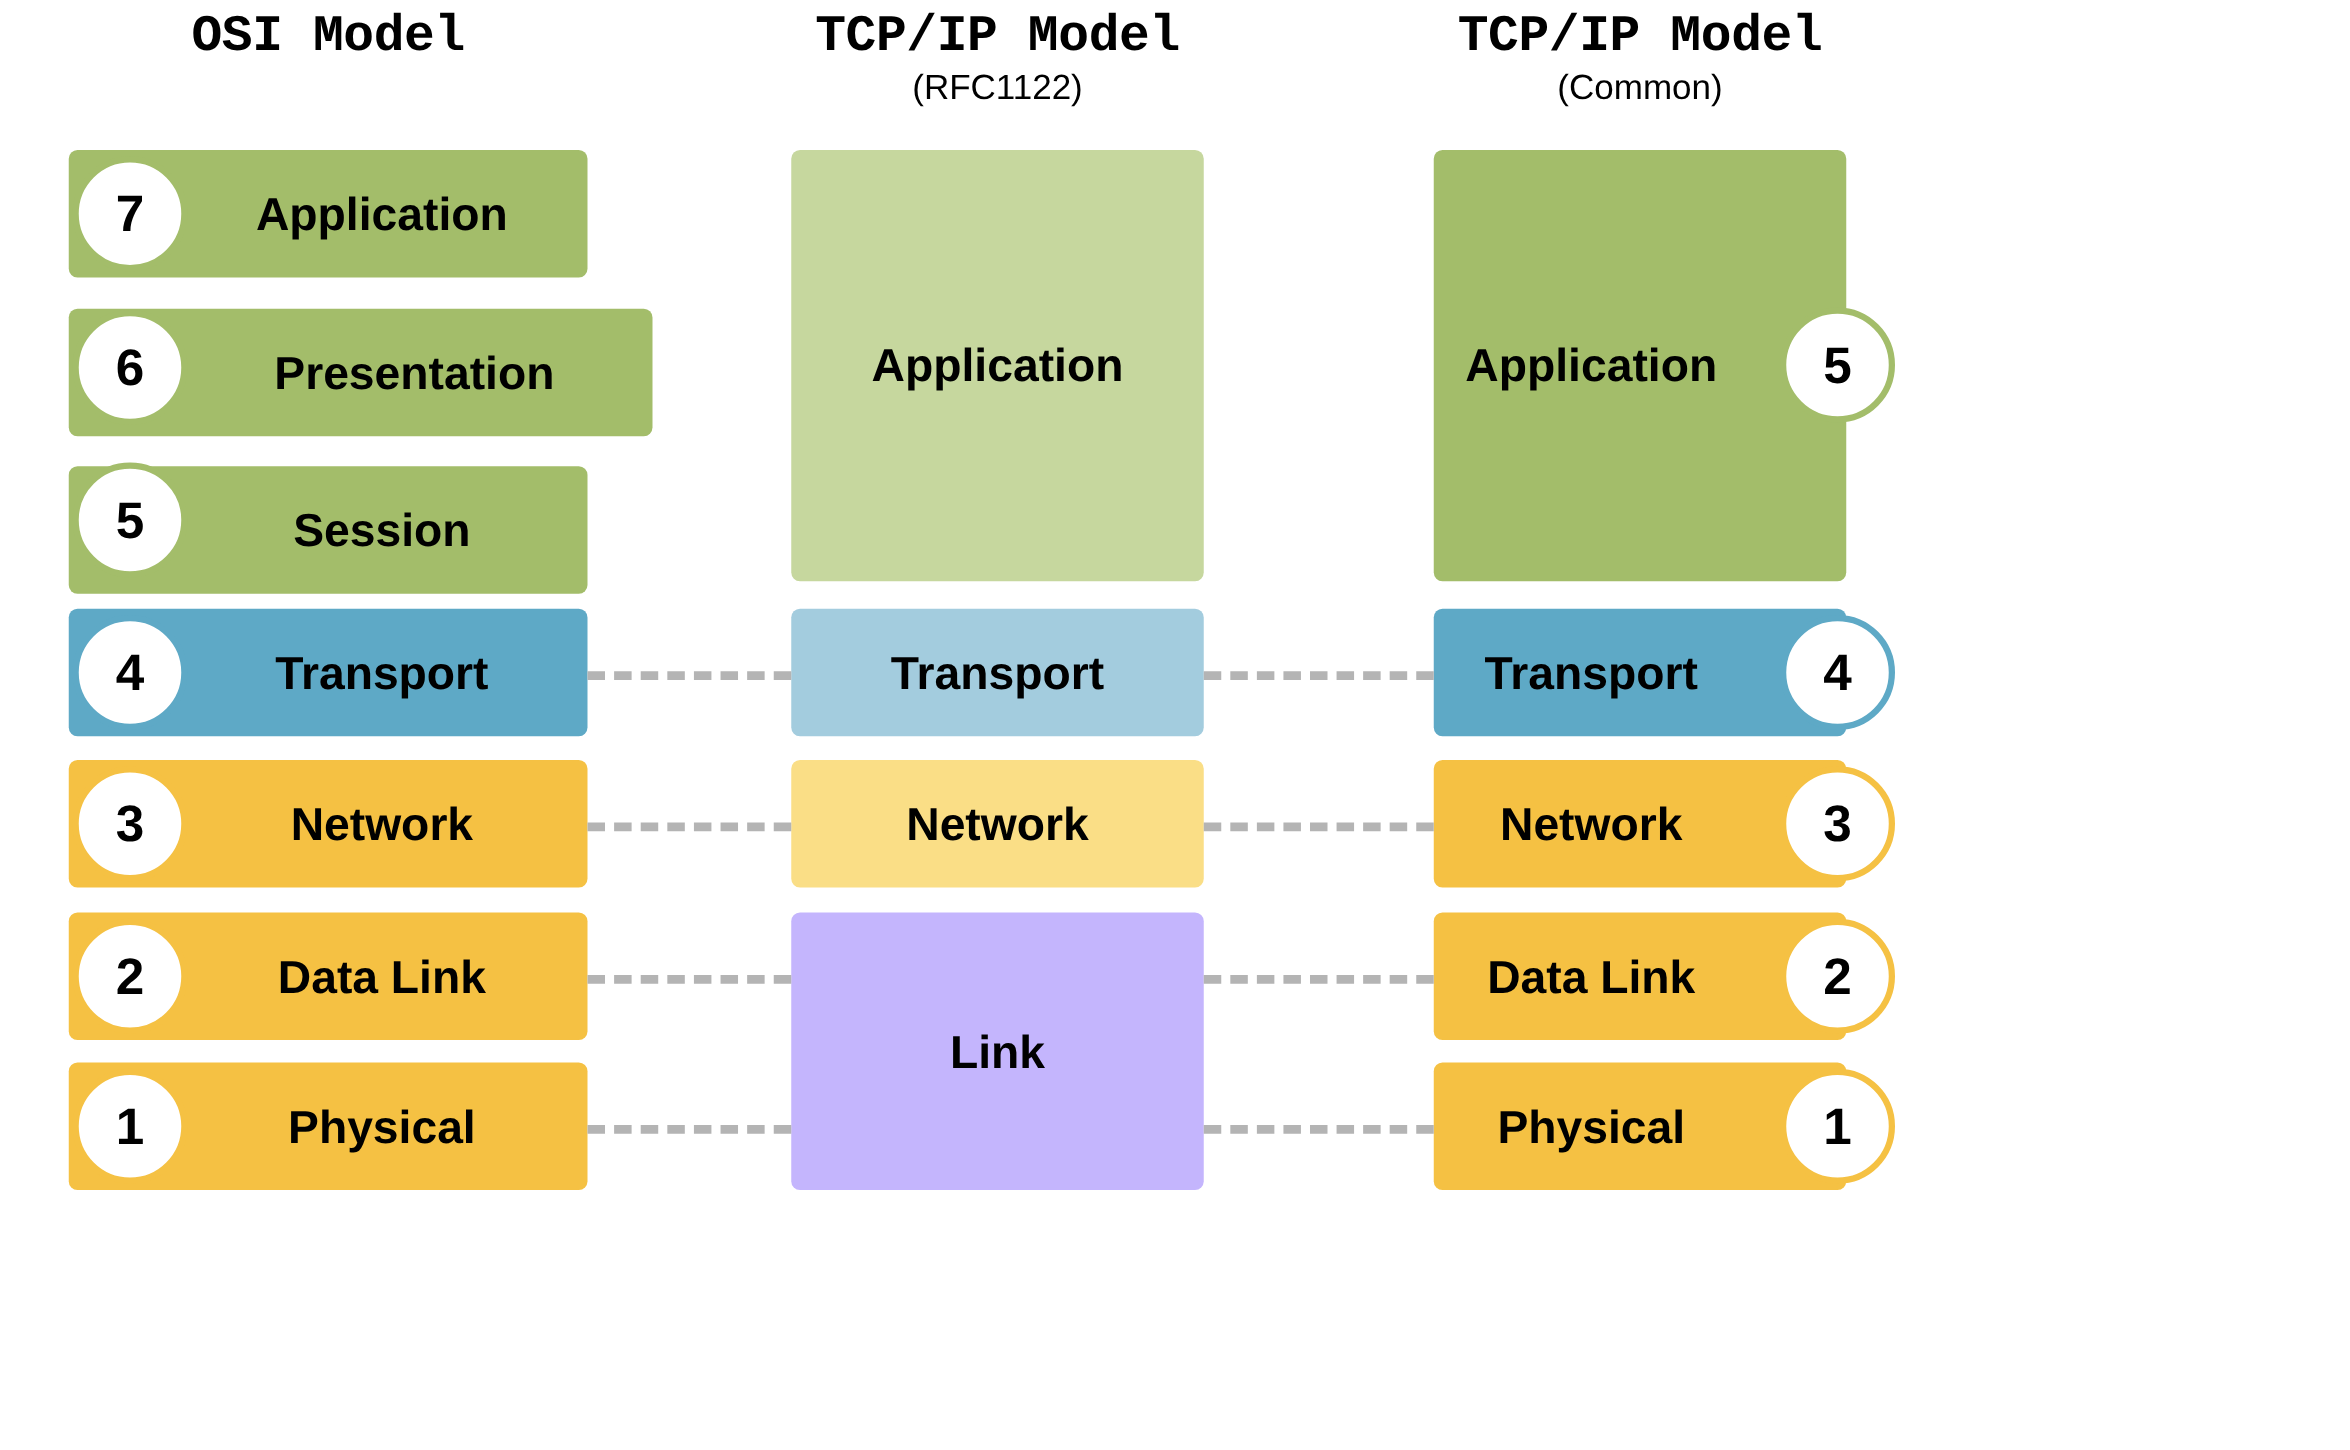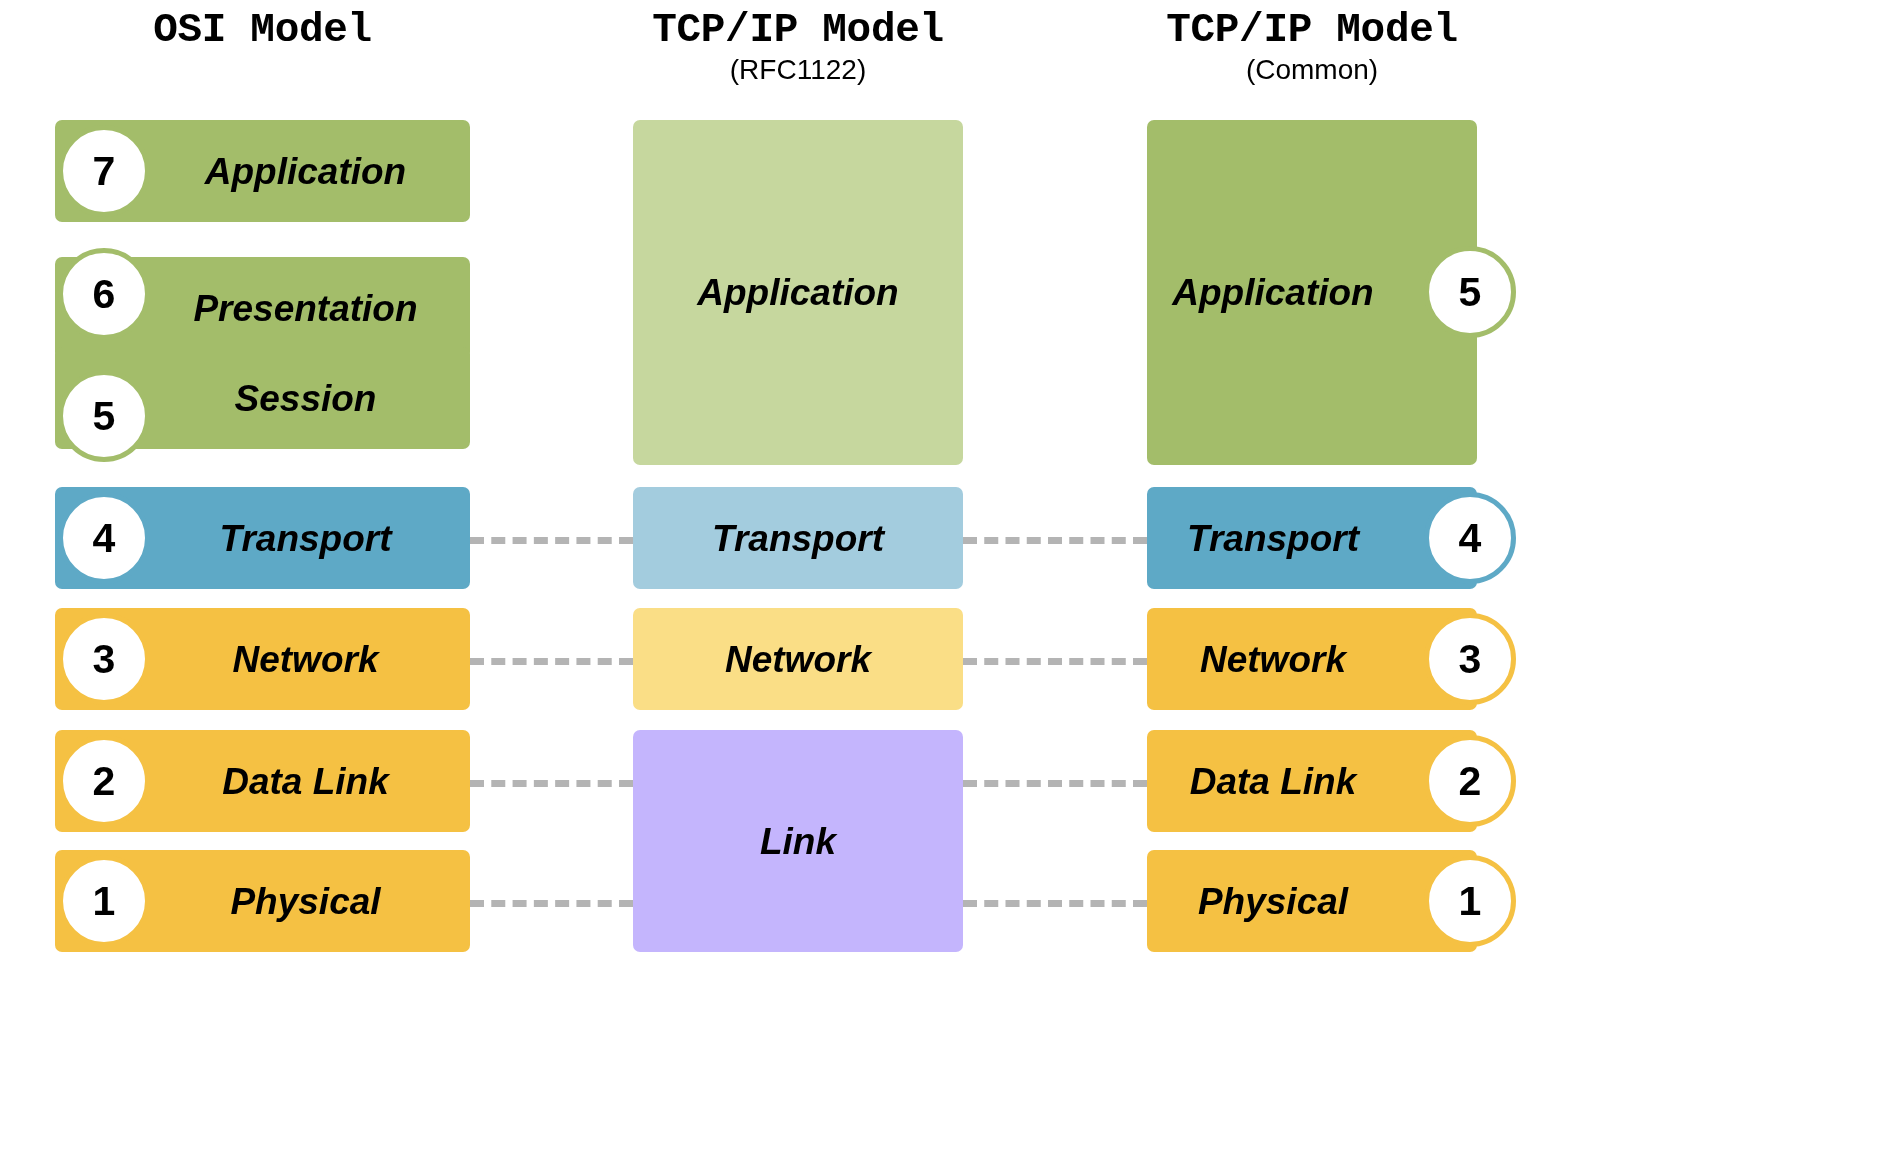--- a/index.html
+++ b/index.html
@@ -7,21 +7,21 @@
        font-family:"Liberation Sans","DejaVu Sans",sans-serif;color:#000;}
 
   .stage{position:absolute;left:0;top:0;width:1880px;height:1160px;}
 
   
   .col-head{position:absolute;text-align:center;}
   .col-head .ttl{font-size:41px;font-weight:bold;line-height:1.12;letter-spacing:-0.3px;white-space:nowrap;font-family:Liberation Mono, monospace;}
   .col-head .sub{font-size:28px;font-weight:normal;line-height:1.12;white-space:nowrap;}
 
   
-  .bar{position:absolute;border-radius:7px;display:flex;align-items:center;justify-content:center;box-sizing:border-box;font-style:italic;}
+  .bar{position:absolute;border-radius:7px;display:flex;align-items:center;justify-content:center;box-sizing:border-box;}
   .bar .lbl{font-size:37px;font-weight:bold;line-height:1;white-space:nowrap;z-index:3;}
 
   
   .osi .lbl{padding-left:86px;}
   
   .cmn .lbl{padding-right:78px;}
 
   
   .badge{position:absolute;width:92px;height:92px;border-radius:50%;
          background:#ffffff;box-sizing:border-box;border:5px solid #000;
@@ -61,28 +61,28 @@
   <div class="dash" style="left:470px;top:900px;width:163px;"></div>
   <div class="dash" style="left:963px;top:900px;width:184px;"></div>
 
   <div class="bar osi" style="left:55px;top:120px;width:415px;height:102px;background:#a3bd6a;">
     <span class="lbl">Application</span>
   </div>
   <div class="badge" style="left:58px;top:125px;border-color:#a3bd6a;">
     <span>7</span>
   </div>
 
-  <div class="bar osi" style="left:55px;top:257px;width:415px;height:102px;background:#a3bd6a;">
+  <div class="bar osi" style="left:55px;top:247px;width:467px;height:102px;background:#a3bd6a;">
     <span class="lbl">Presentation</span>
   </div>
   <div class="badge" style="left:58px;top:248px;border-color:#a3bd6a;">
     <span>6</span>
   </div>
 
-  <div class="bar osi" style="left:55px;top:347px;width:415px;height:102px;background:#a3bd6a;">
+  <div class="bar osi" style="left:55px;top:373px;width:415px;height:102px;background:#a3bd6a;">
     <span class="lbl">Session</span>
   </div>
   <div class="badge" style="left:58px;top:370px;border-color:#a3bd6a;">
     <span>5</span>
   </div>
 
   <div class="bar osi" style="left:55px;top:487px;width:415px;height:102px;background:#5ea9c6;">
     <span class="lbl">Transport</span>
   </div>
   <div class="badge" style="left:58px;top:492px;border-color:#5ea9c6;">

